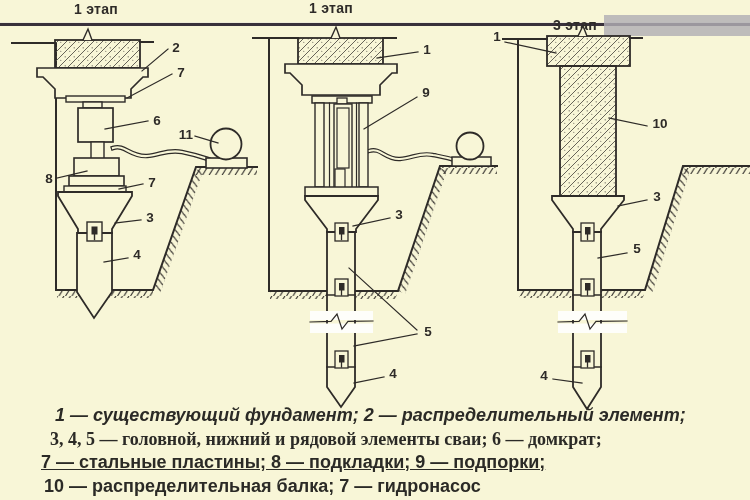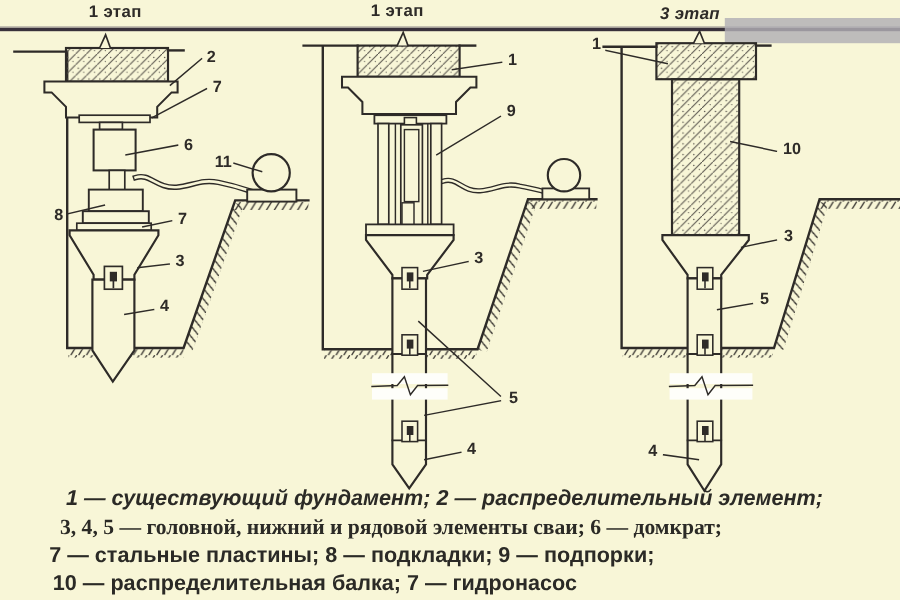--- a/index.html
+++ b/index.html
@@ -3,29 +3,29 @@
 <meta charset="utf-8">
 <style>
   html,body{margin:0;padding:0;}
   body{width:750px;height:500px;overflow:hidden;background:#f8f6d7;
        font-family:"Liberation Sans",sans-serif;position:relative;}
   #page{position:absolute;inset:0;width:750px;height:500px;background:#f8f6d7;}
   .stage-title{position:absolute;top:1px;width:120px;text-align:center;
        font-size:14px;font-weight:bold;color:#2e2b28;letter-spacing:.3px;}
   #title-1{left:36px;}
   #title-2{left:271px;top:0px;}
-  #title-3{left:515px;top:3px;font-style:italic;}
+  #title-3{left:515px;top:17px;}
   #separator{position:absolute;left:0;top:22px;width:750px;height:3px;
        background:#39313b;border-top:1px solid #efecd8;}
   #scrollbar-frag{position:absolute;left:604px;top:15px;width:146px;height:21px;
        background:rgba(177,174,181,0.82);}
   svg{position:absolute;left:0;top:0;}
   #legend{position:absolute;left:41px;top:404px;width:700px;color:#2b2a26;
        font-size:18px;font-weight:bold;line-height:23.5px;white-space:nowrap;}
-  .lg0{padding-left:14px;font-style:italic;} .lg1{padding-left:9px;font-family:Liberation Serif, serif;} .lg2{padding-left:0px;} .lg3{padding-left:3px;}
+  .lg0{padding-left:14px;font-style:italic;} .lg1{padding-left:9px;font-family:Liberation Serif, serif;} .lg2{padding-left:0px;text-decoration:underline;} .lg3{padding-left:3px;}
   text{font-family:"Liberation Sans",sans-serif;font-weight:bold;font-size:13.5px;fill:#2e2b28;}
 </style>
 </head>
 <body>
 
 <div id="page">
 
   <div id="separator"></div>
   <div id="scrollbar-frag"></div>
 

